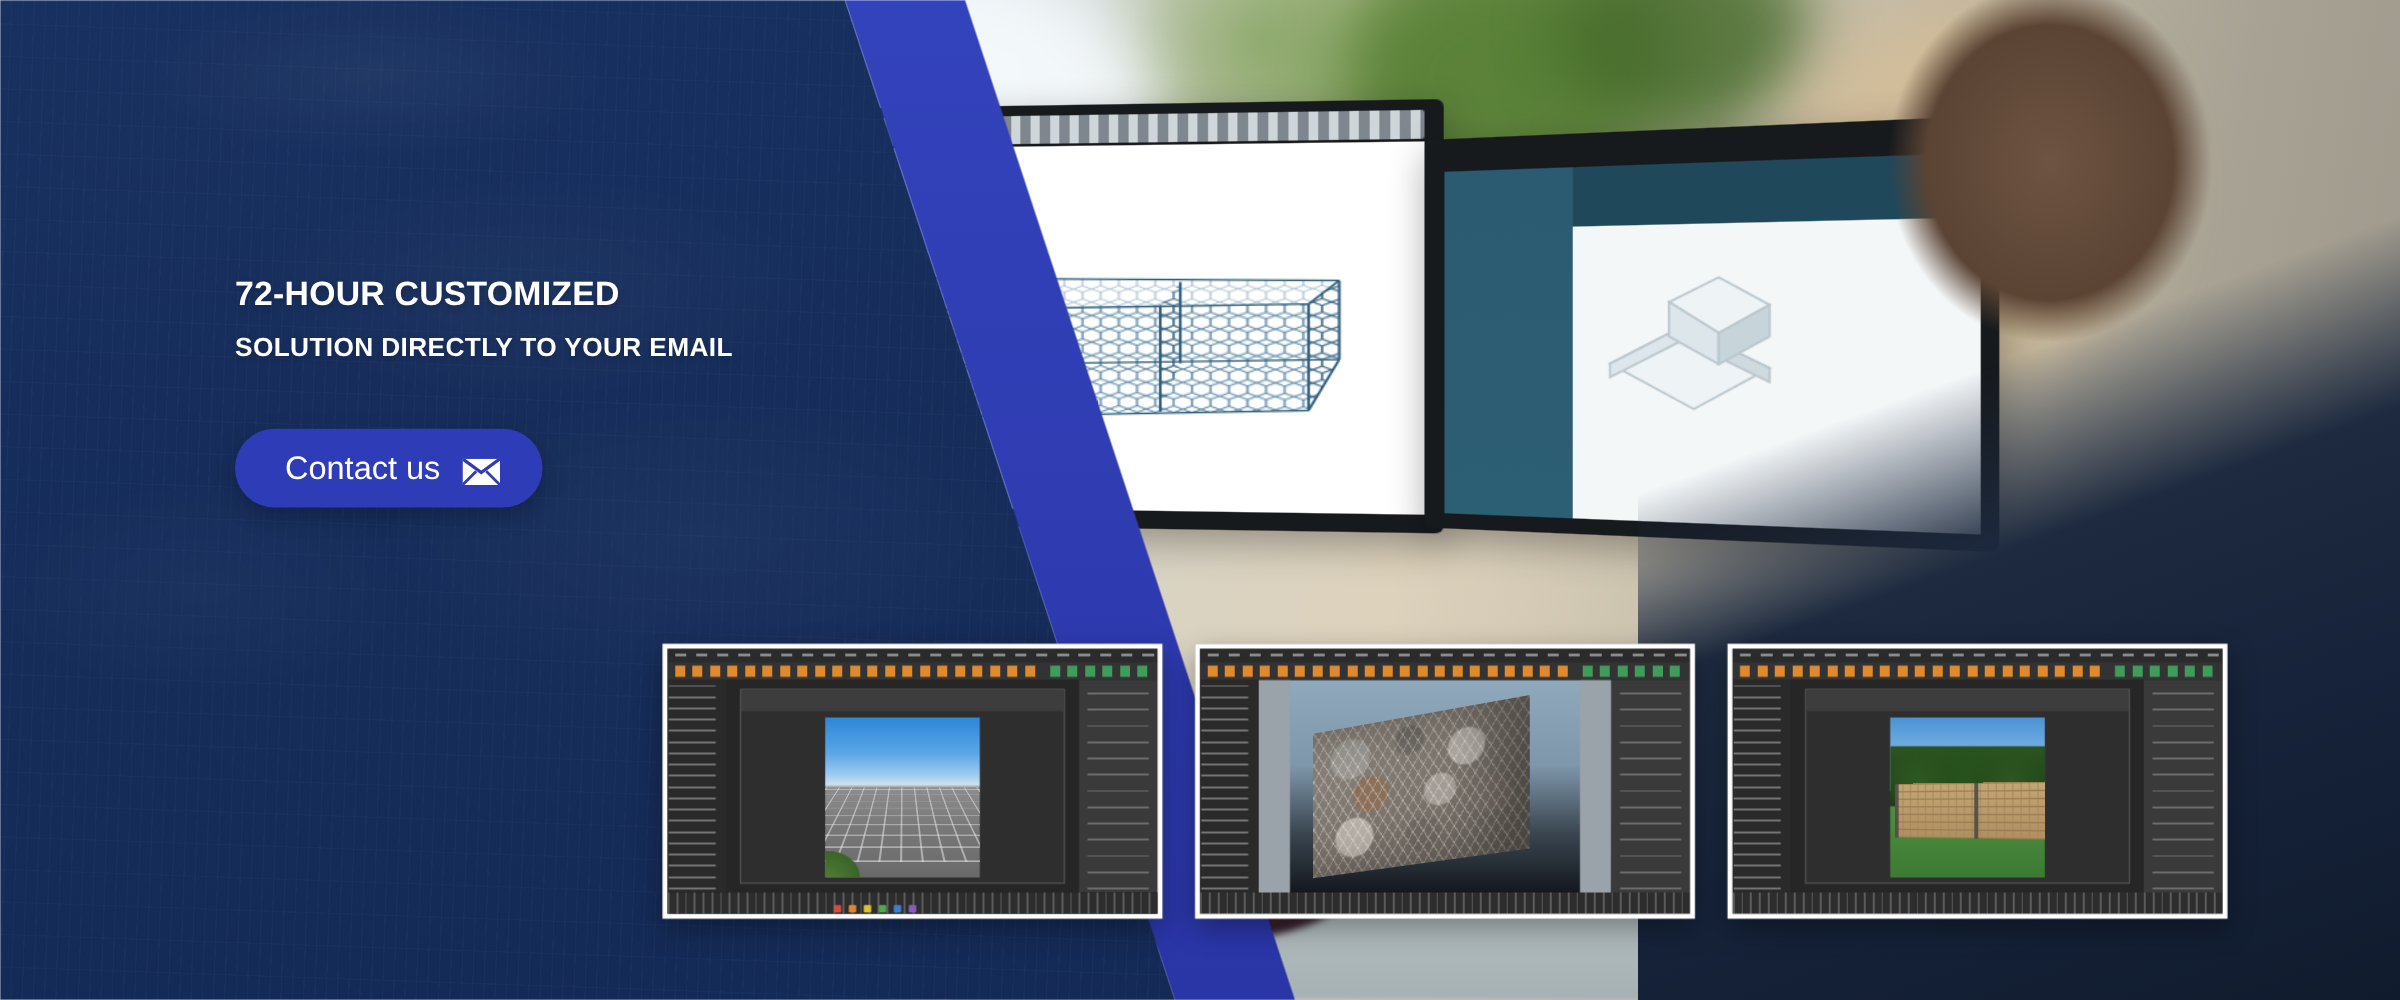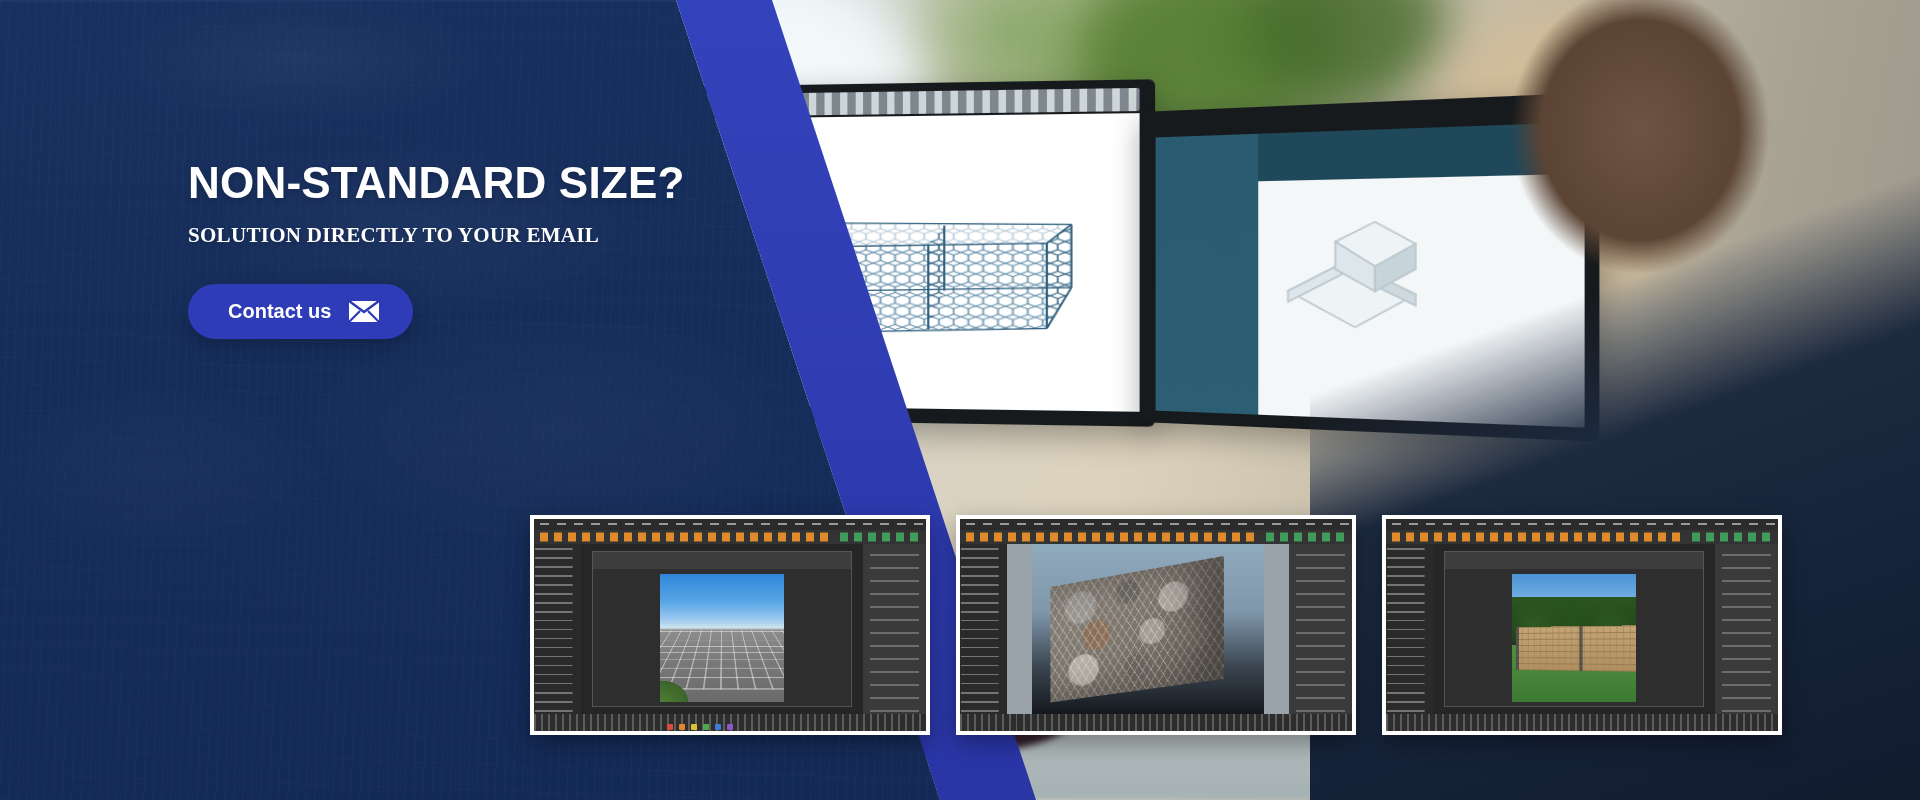--- a/index.html
+++ b/index.html
@@ -160,34 +160,33 @@
     margin-top:60px;
     color:#fff; font-size:27px; font-weight:700; letter-spacing:.2px;
     line-height:1.12; text-transform:uppercase;
     text-shadow: 0 2px 5px rgba(0,0,0,.22);
   }
   .subhead2 {
     margin-top:16px;
     color:#fff; font-size:21px; font-weight:700; letter-spacing:.3px;
     line-height:1.2; text-transform:uppercase;
     text-shadow: 0 2px 5px rgba(0,0,0,.22);
-    font-family: Liberation Serif, serif;
   }
   .blurb {
     margin-top:32px; width: 575px;
     color:#d3dae8; font-size:15.5px; line-height:2.0; font-weight:400;
   }
   .cta {
-    margin-top:36px;
+    margin-top:52px;
     display:inline-flex; align-items:center; gap:18px;
     padding: 16px 34px 16px 40px;
     background:#2e3cb8; color:#fff;
     border:none; border-radius:40px;
     font-family:"Liberation Sans", sans-serif;
-    font-size:20px; font-weight:700; cursor:pointer;
+    font-size:26px; font-weight:400; cursor:pointer;
     box-shadow: 0 6px 18px rgba(0,0,0,.25);
   }
   .env { display:inline-block; width:30px; height:21px; }
 
   
   .thumbs { position:absolute; left:530px; top:515px; z-index:25; display:flex; gap:26px; }
   .thumb {
     width: 400px; height: 220px;
     background:#1e1e1e; border: 4px solid #ffffff;
     box-shadow: 0 8px 22px rgba(0,0,0,.35);
@@ -365,22 +364,22 @@
     <div class="mouse-blob"></div>
 
     <div class="person"></div>
   </div>
 
   <div class="navy-panel"></div>
   <div class="navy-texture"></div>
   <div class="blue-stripe"></div>
 
   <div class="content">
-    <h1 class="headline">NON-STANDARD SIZE?</h1>
-
+
+    <h2 class="subhead1">72-HOUR CUSTOMIZED</h2>
 
     <h3 class="subhead2">SOLUTION DIRECTLY TO YOUR EMAIL</h3>
 
 
     <button class="cta">
       <span>Contact us</span>
       <span class="env">
         <svg viewBox="0 0 30 21" width="30" height="21" aria-hidden="true">
           <path d="M0 0 H30 V21 H0 Z" fill="#ffffff"></path>
           <path d="M0 0 L15 11 L30 0" fill="none" stroke="#2e3cb8" stroke-width="2.6"></path>

